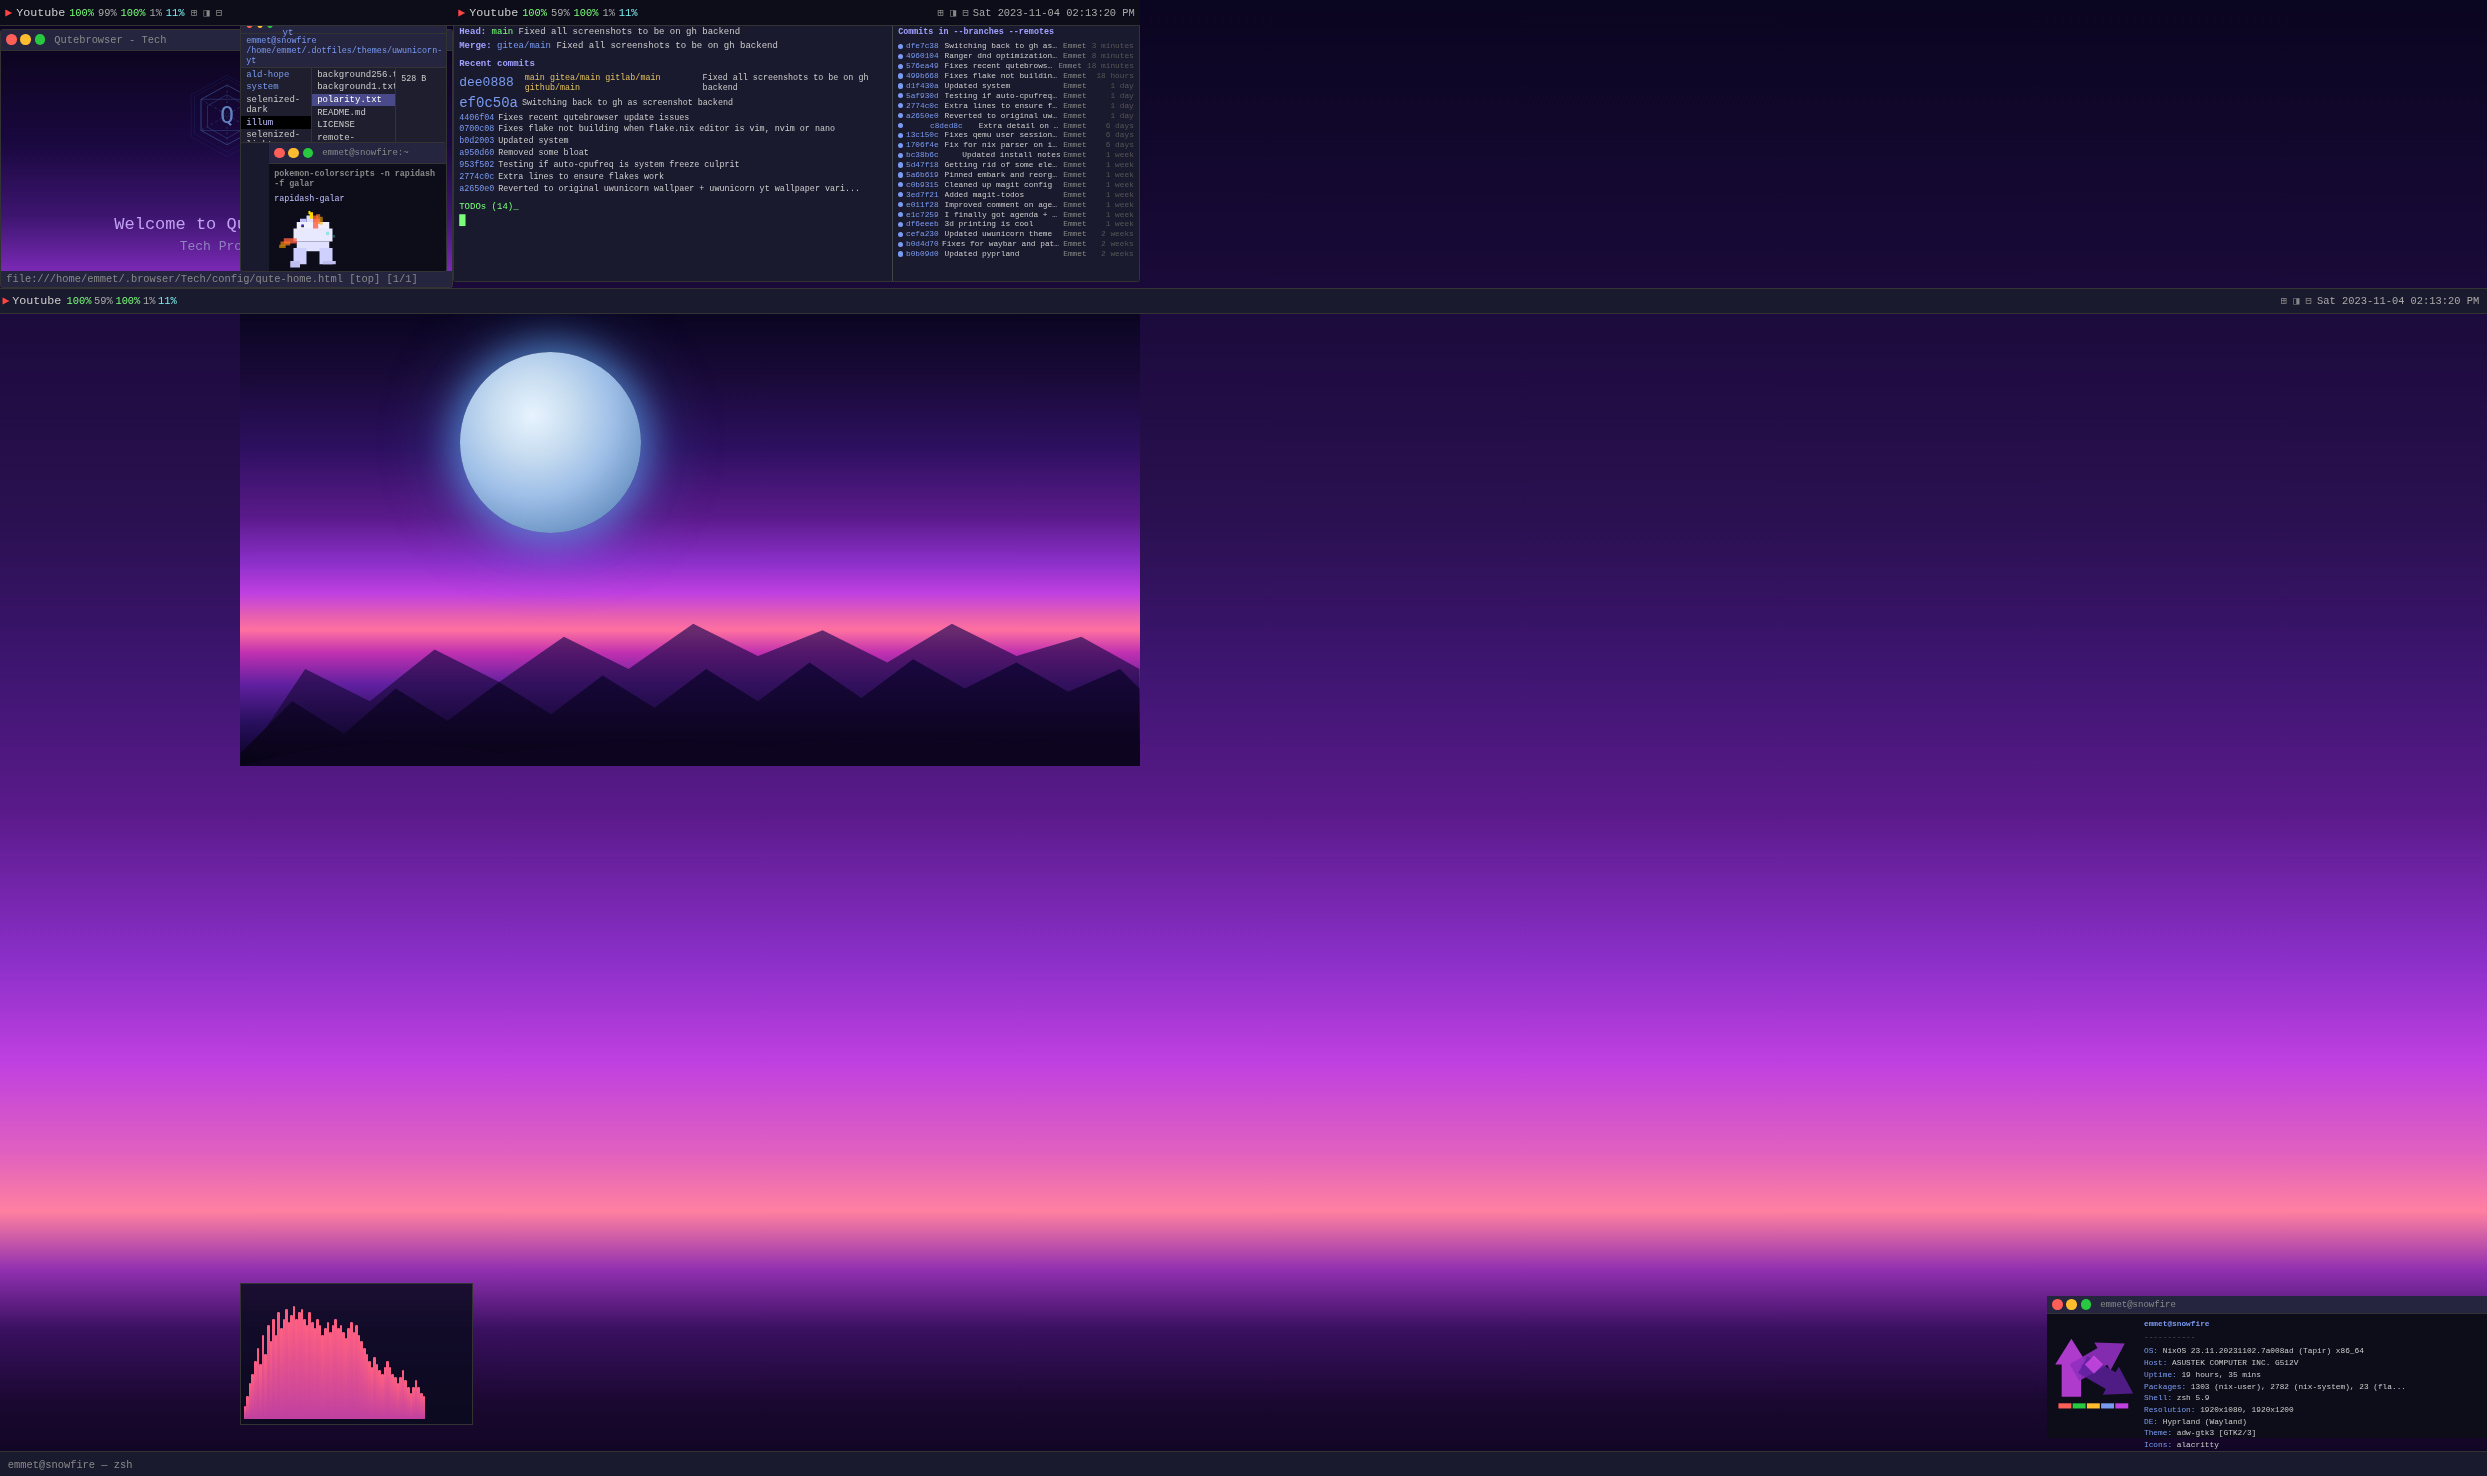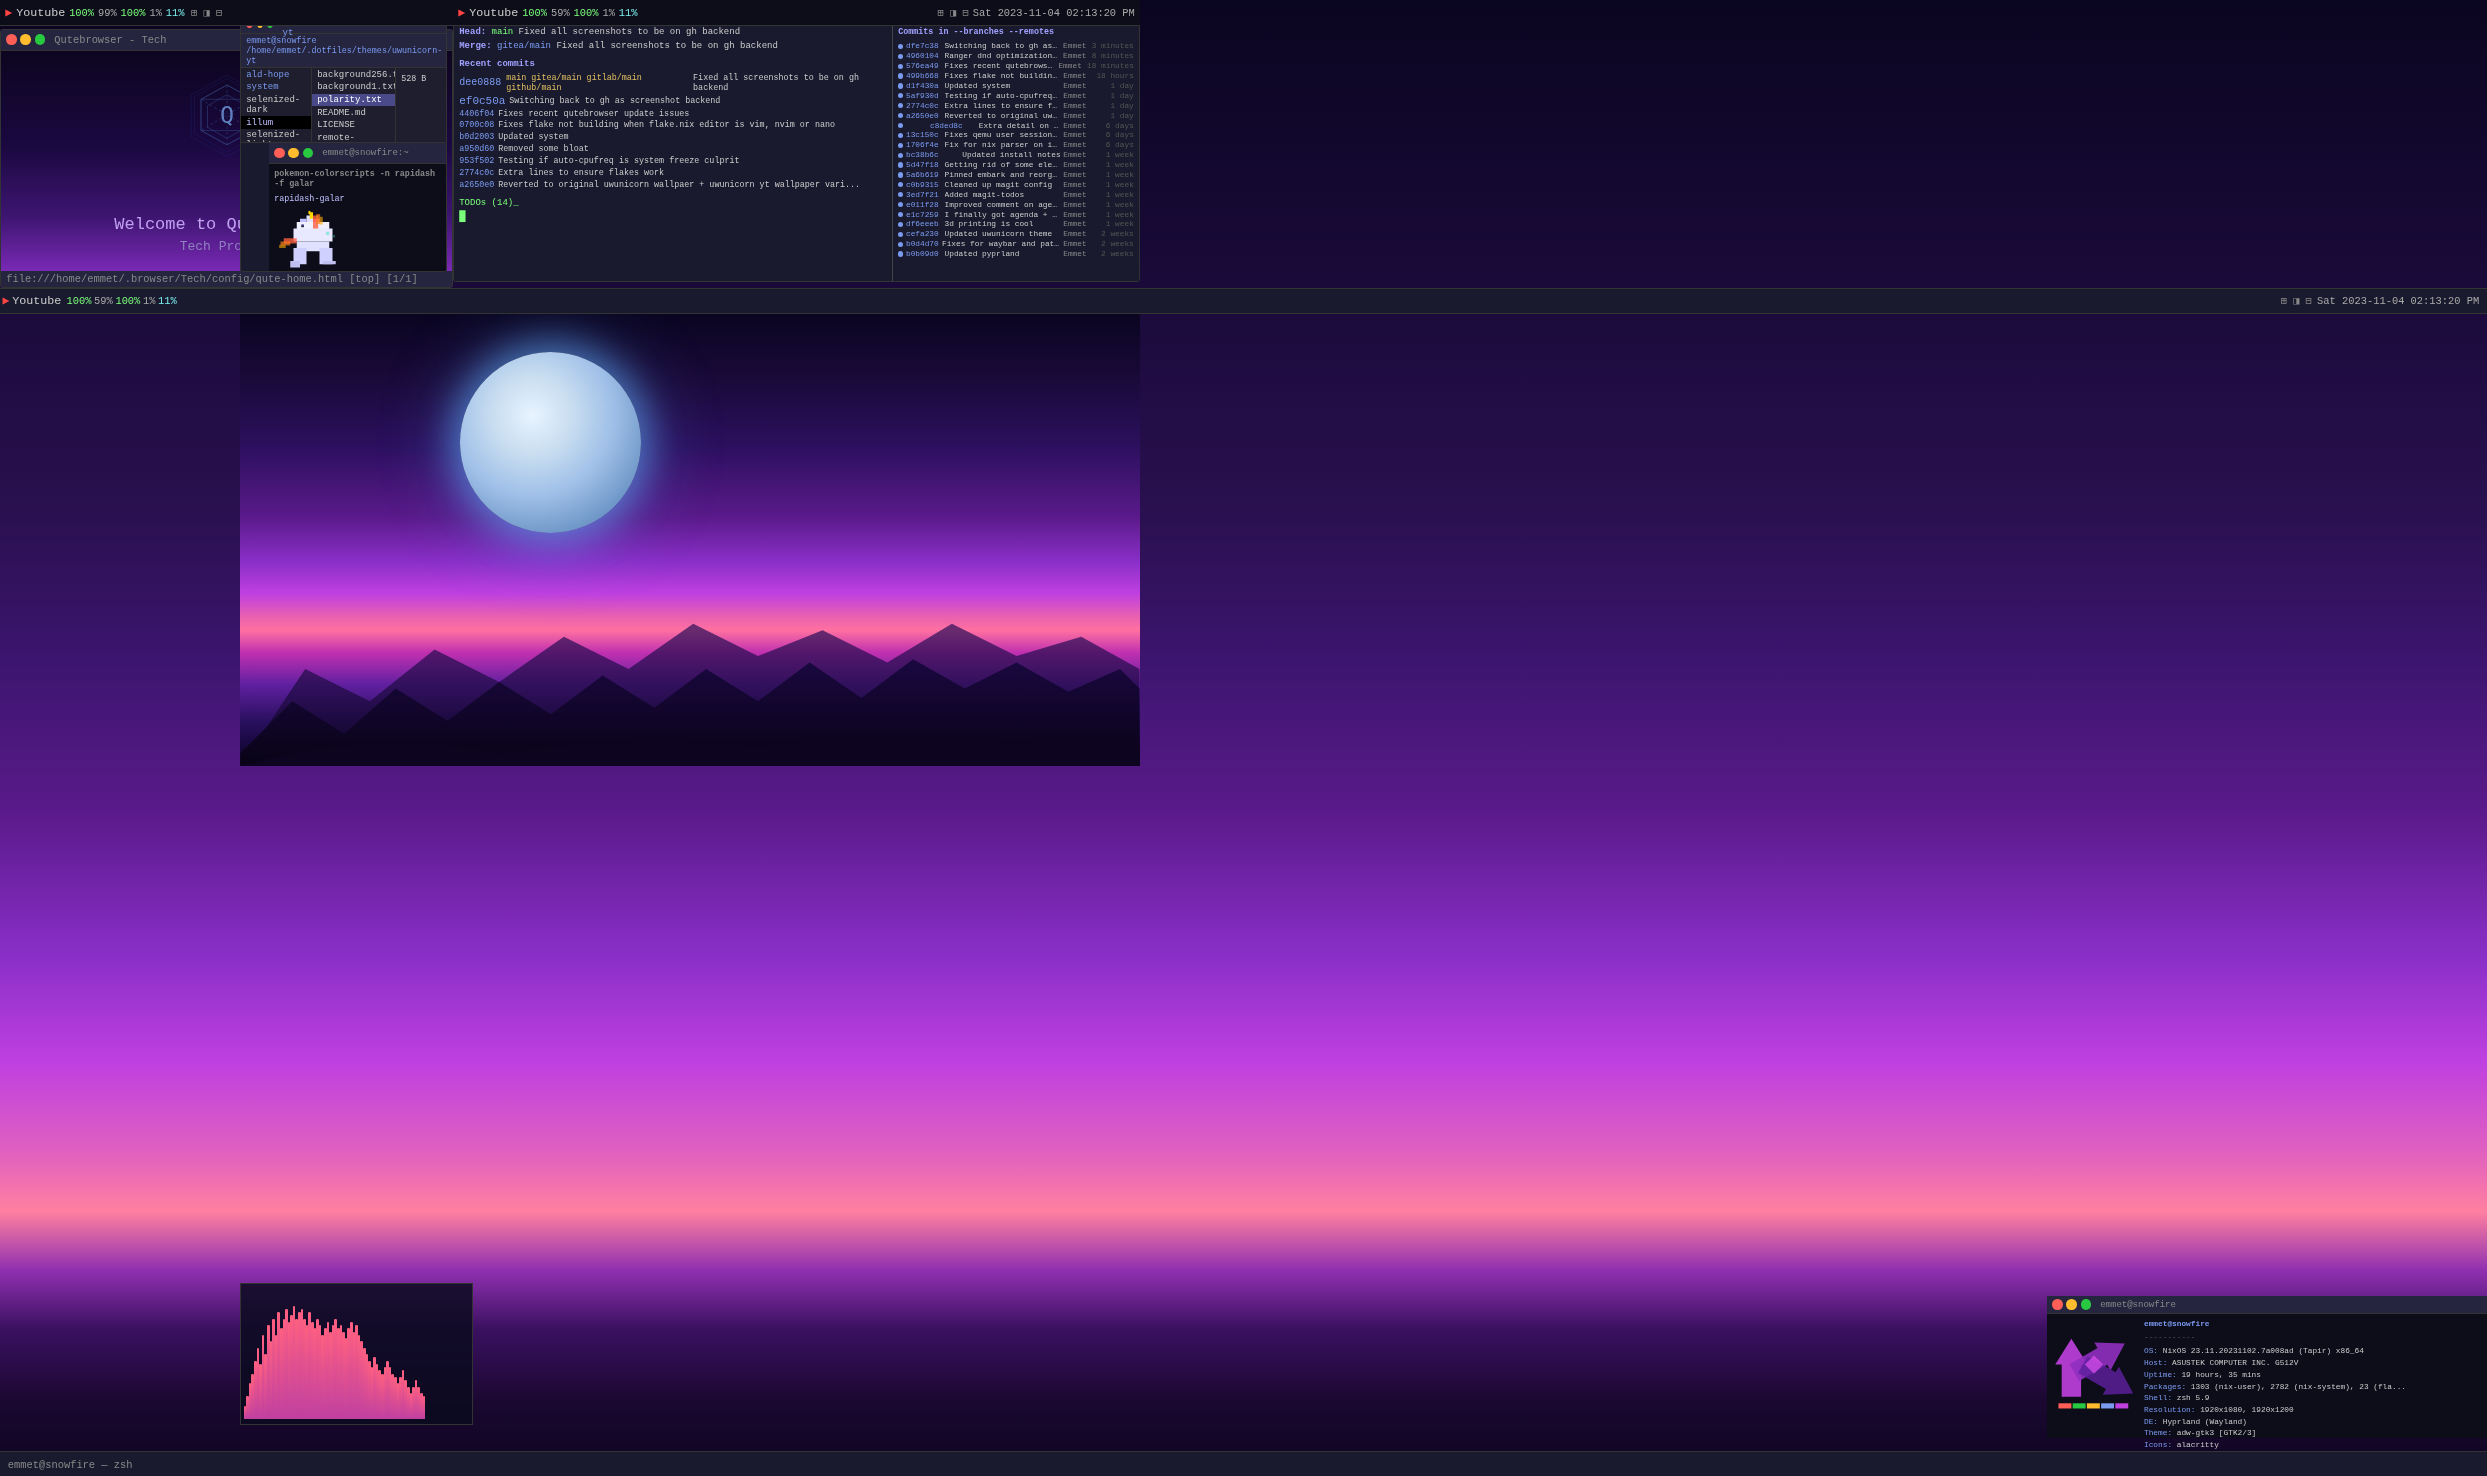--- a/index.html
+++ b/index.html
@@ -385,26 +385,26 @@
         <span style="color:#ccc;">Fixed all screenshots to be on gh backend</span>
       </div>
       <div style="margin-bottom:7.8px;">
         <span style="color:#a0a0ff;font-weight:bold;">Merge: </span>
         <span style="color:#7a9af0;">gitea/main </span>
         <span style="color:#ccc;">Fixed all screenshots to be on gh backend</span>
       </div>
       <div style="color:#a0a0ff;font-weight:bold;margin-bottom:3.9px;">Recent commits</div>
       <div>
         <div class="git-commit-line">
-          <span style="color:#7a9af0;font-size:10px;margin-right:5px;">dee0888</span>
+          <span style="color:#7a9af0;font-size:13px;margin-right:11px;">dee0888</span>
           <span style="color:#e0c060;font-size:8.4px;margin-right:2.6px;">main gitea/main gitlab/main github/main</span>
           <span style="color:#ccc;font-size:8.4px;">Fixed all screenshots to be on gh backend</span>
         </div>
         <div class="git-commit-line">
-          <span style="color:#7a9af0;font-size:11px;margin-right:3.9px;">ef0c50a</span>
+          <span style="color:#7a9af0;font-size:14px;margin-right:3.9px;">ef0c50a</span>
           <span style="color:#ccc;font-size:8.4px;">Switching back to gh as screenshot backend</span>
         </div>
         <div class="git-commit-line">
           <span style="color:#7a9af0;font-size:8.4px;margin-right:3.9px;">4406f04</span>
           <span style="color:#ccc;font-size:8.4px;">Fixes recent qutebrowser update issues</span>
         </div>
         <div class="git-commit-line">
           <span style="color:#7a9af0;font-size:8.4px;margin-right:3.9px;">0700c08</span>
           <span style="color:#ccc;font-size:8.4px;">Fixes flake not building when flake.nix editor is vim, nvim or nano</span>
         </div>

